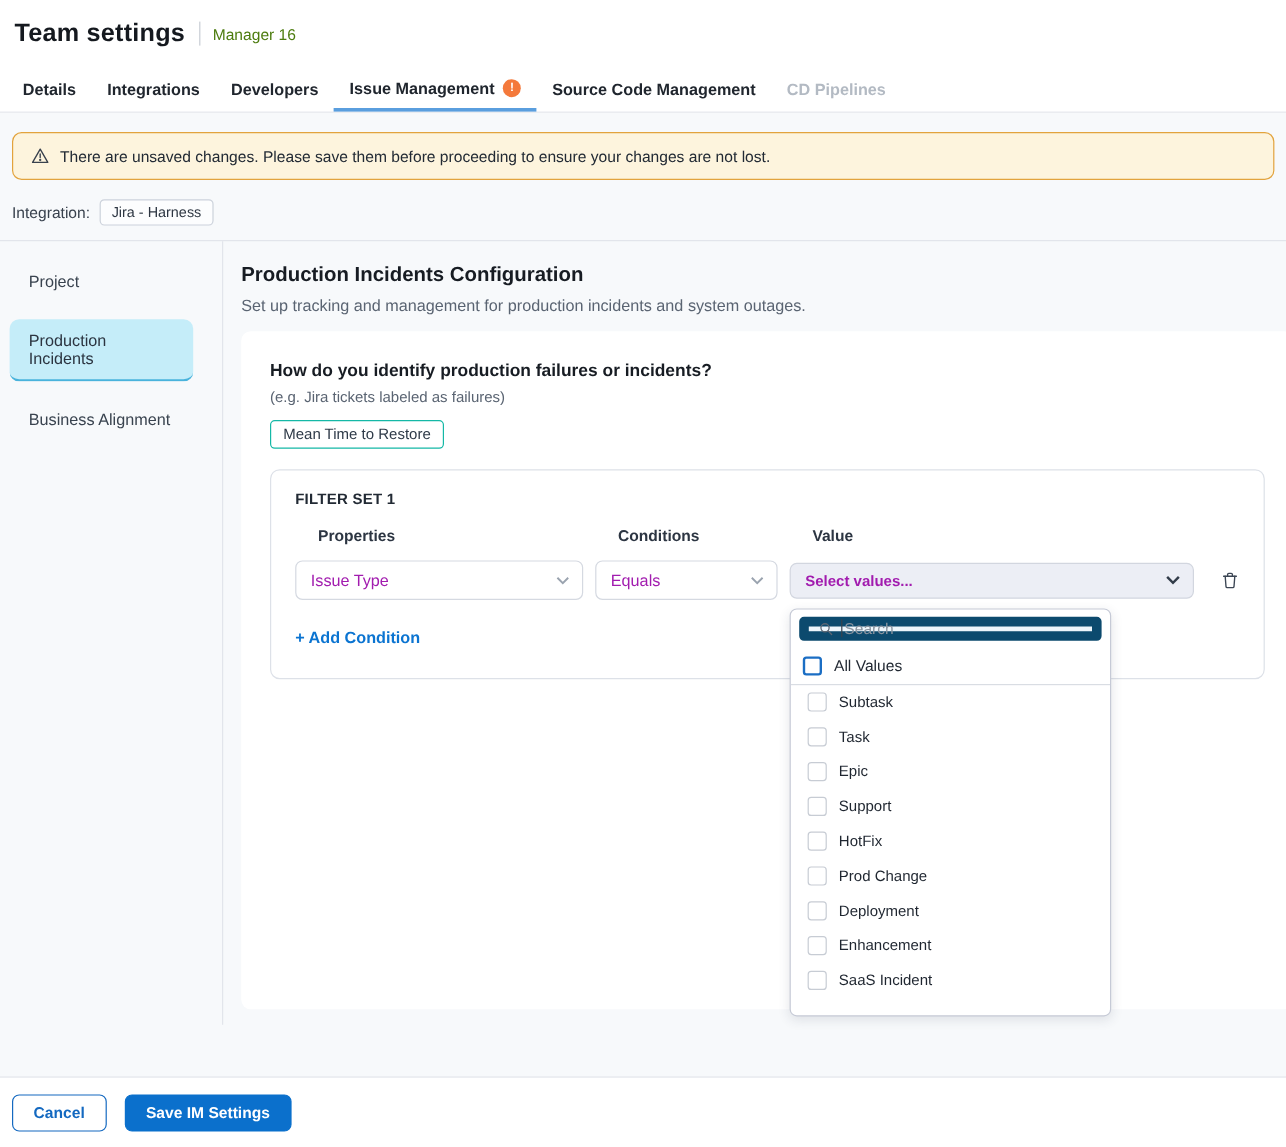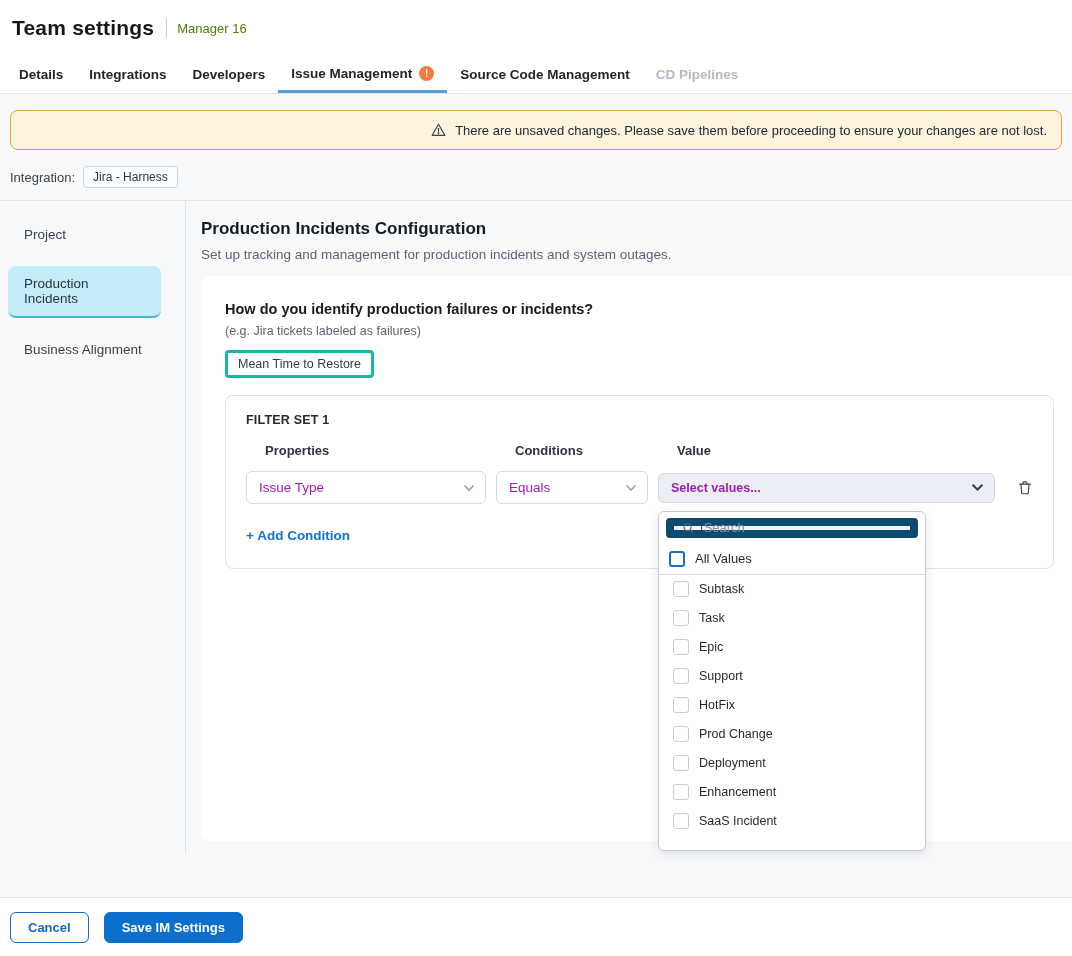--- a/index.html
+++ b/index.html
@@ -15,37 +15,37 @@
   .title-divider { width:1px; height:20px; background:#c7ccd4; margin:0 10px 0 12px; }
   .title-sub { font-size:13px; color:#4d7c0f; }
   
   .tabbar { height:38px; border-bottom:1px solid #e0e4ea; display:flex; align-items:stretch; padding:0 6px; flex:0 0 auto; background:#fff; }
   .tab { position:relative; display:flex; align-items:center; gap:7px; padding:0 13px; font-size:13.5px; font-weight:600; color:#20262e; cursor:pointer; }
   .tab.active { border-bottom:3px solid #5a9ede; padding-bottom:0; }
   .tab.disabled { color:#b3bac3; }
   .tab-badge { width:15px; height:15px; border-radius:50%; background:#f4793b; color:#fff; font-size:10px; font-weight:bold; display:flex; align-items:center; justify-content:center; }
   
   .content { flex:1 1 auto; background:#f7f9fb; display:flex; flex-direction:column; overflow:hidden; }
-  .banner { margin:16px 10px 14px 10px; background:#fdf4dd; border:1px solid #e2a33d; border-radius:8px; padding:11px 14px; display:flex; align-items:center; gap:8px; font-size:13px; color:#222a34;justify-content:flex-end; }
+  .banner { margin:16px 10px 14px 10px; background:#fdf4dd; border:1px solid #e2a33d; border-radius:8px; padding:11px 14px; display:flex; align-items:center; gap:8px; font-size:13px; color:#222a34; }
   .banner svg { flex:0 0 auto; }
   .integration-row { display:flex; align-items:center; gap:8px; padding:2px 10px 12px 10px; font-size:13px; color:#39424e; }
   .chip { border:1px solid #ccd2db; background:#fcfdfe; border-radius:4px; padding:3px 9px; font-size:12px; color:#2d3642; }
   .rule { border-top:1px solid #e2e5eb; }
   
   .columns { display:flex; align-items:stretch; min-height:653px; }
   .sidebar { width:186px; flex:0 0 auto; border-right:1px solid #e2e5eb; padding:16px 24px 0 8px; }
   .side-item { font-size:13.5px; color:#39434f; padding:10px 16px; margin-bottom:14px; border-radius:8px; cursor:pointer; }
   .side-item.active { background:#c5edf9; border-bottom:2px solid #49b3dc; color:#2b3440; }
   .main { flex:1 1 auto; padding:18px 8px 12px 15px; }
   .main-title { font-size:17px; font-weight:bold; color:#171c23; }
   .main-sub { font-size:13.5px; color:#5a6472; margin-top:8px; }
   .card { background:#fff; border-radius:8px; margin-top:14px; height:565px; padding:25px 24px; }
   .question { font-size:14.5px; font-weight:bold; color:#171c23; }
   .hint { font-size:12.5px; color:#5a6472; margin-top:7px; }
-  .metric-chip { display:inline-block; margin-top:12px; border:3px solid #14b8a6; border-radius:4px; background:#fff; padding:4px 10px; font-size:12.5px; color:#2e3a48; cursor:pointer; }
+  .metric-chip { display:inline-block; margin-top:12px; border:1px solid #14b8a6; border-radius:4px; background:#fff; padding:4px 10px; font-size:12.5px; color:#2e3a48; cursor:pointer; }
   
   .filterset { margin-top:17px; border:1px solid #dde1e8; border-radius:8px; padding:17px 20px 24px 20px; }
   .filterset-title { font-size:12.5px; font-weight:bold; color:#222a34; letter-spacing:.2px; }
   .cols-labels, .cols-fields { display:flex; gap:10px;justify-content:center; }
   .cols-labels { margin-top:16px; font-size:13px; font-weight:bold; color:#2c3542; }
   .col-prop { width:240px; } .col-cond { width:152px; } .col-val { width:337px; }
   .cols-fields { margin-top:13px; align-items:center; }
   .select { height:33px; border:1px solid #d5d9e1; border-radius:6px; background:#fff; display:flex; align-items:center; justify-content:space-between; padding:0 10px 0 12px; font-size:13.5px; color:#a21caf; cursor:pointer; }
   .value-select { background:#eceef5; border:1px solid #d2d6df; font-size:12.5px; font-weight:bold; height:30px; }
   .trash-btn { margin-left:12px; background:none; border:none; cursor:pointer; display:flex; align-items:center; }

